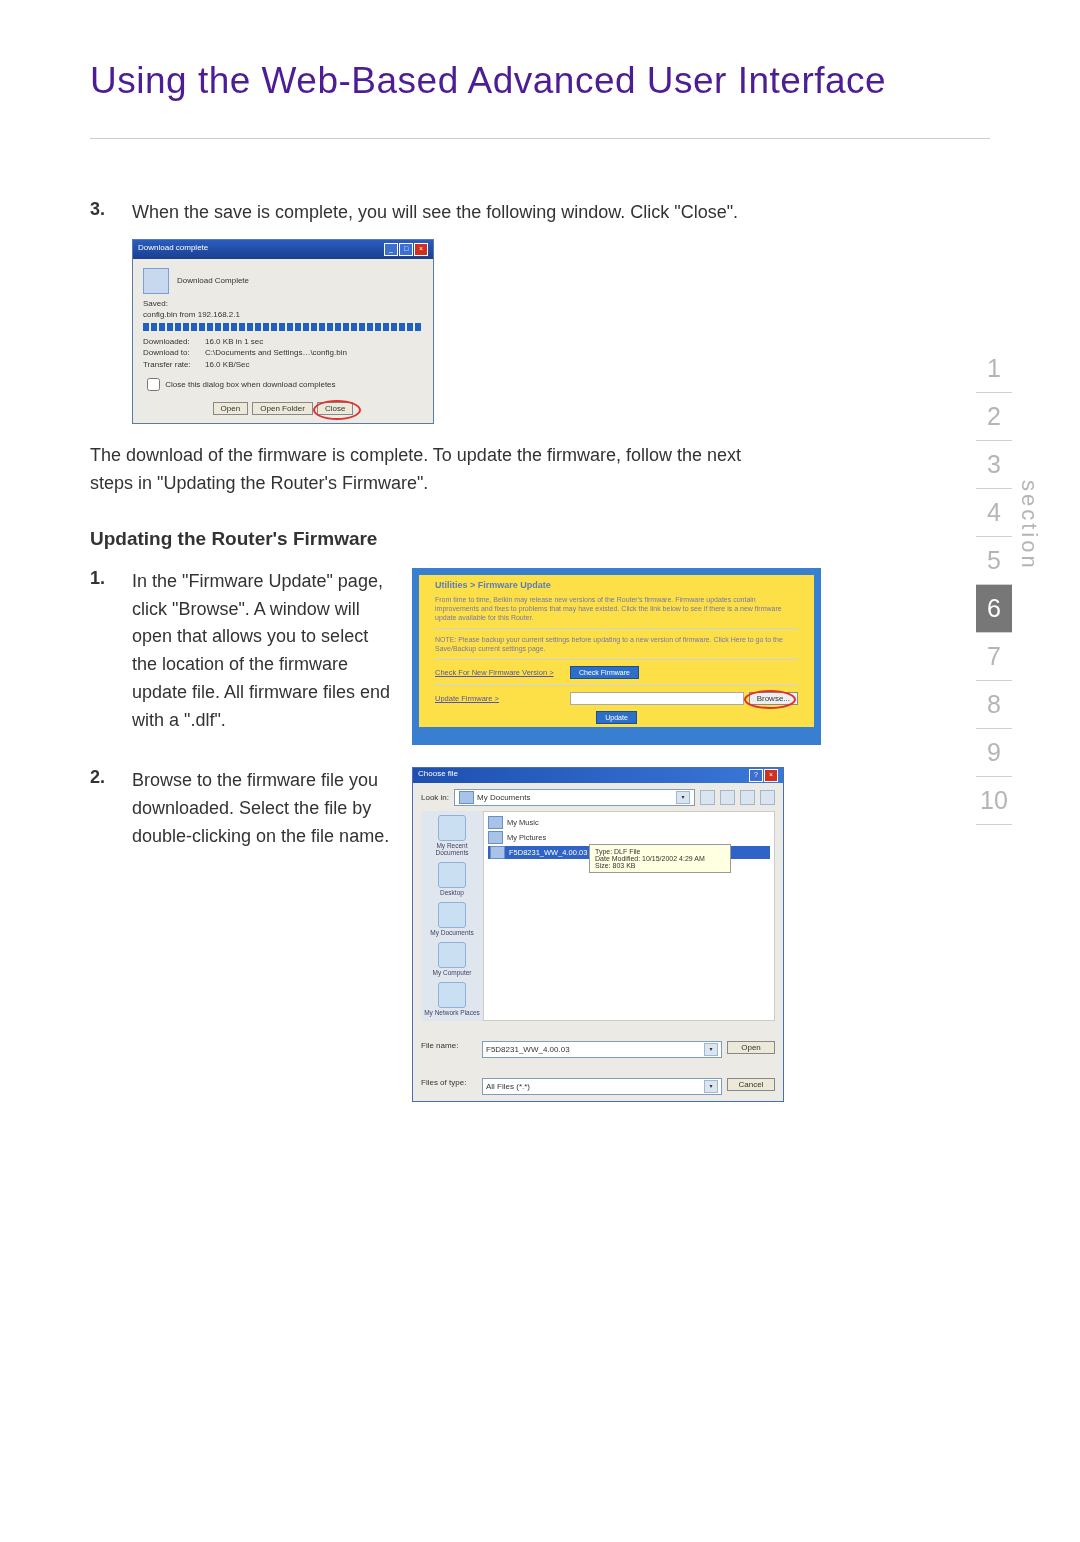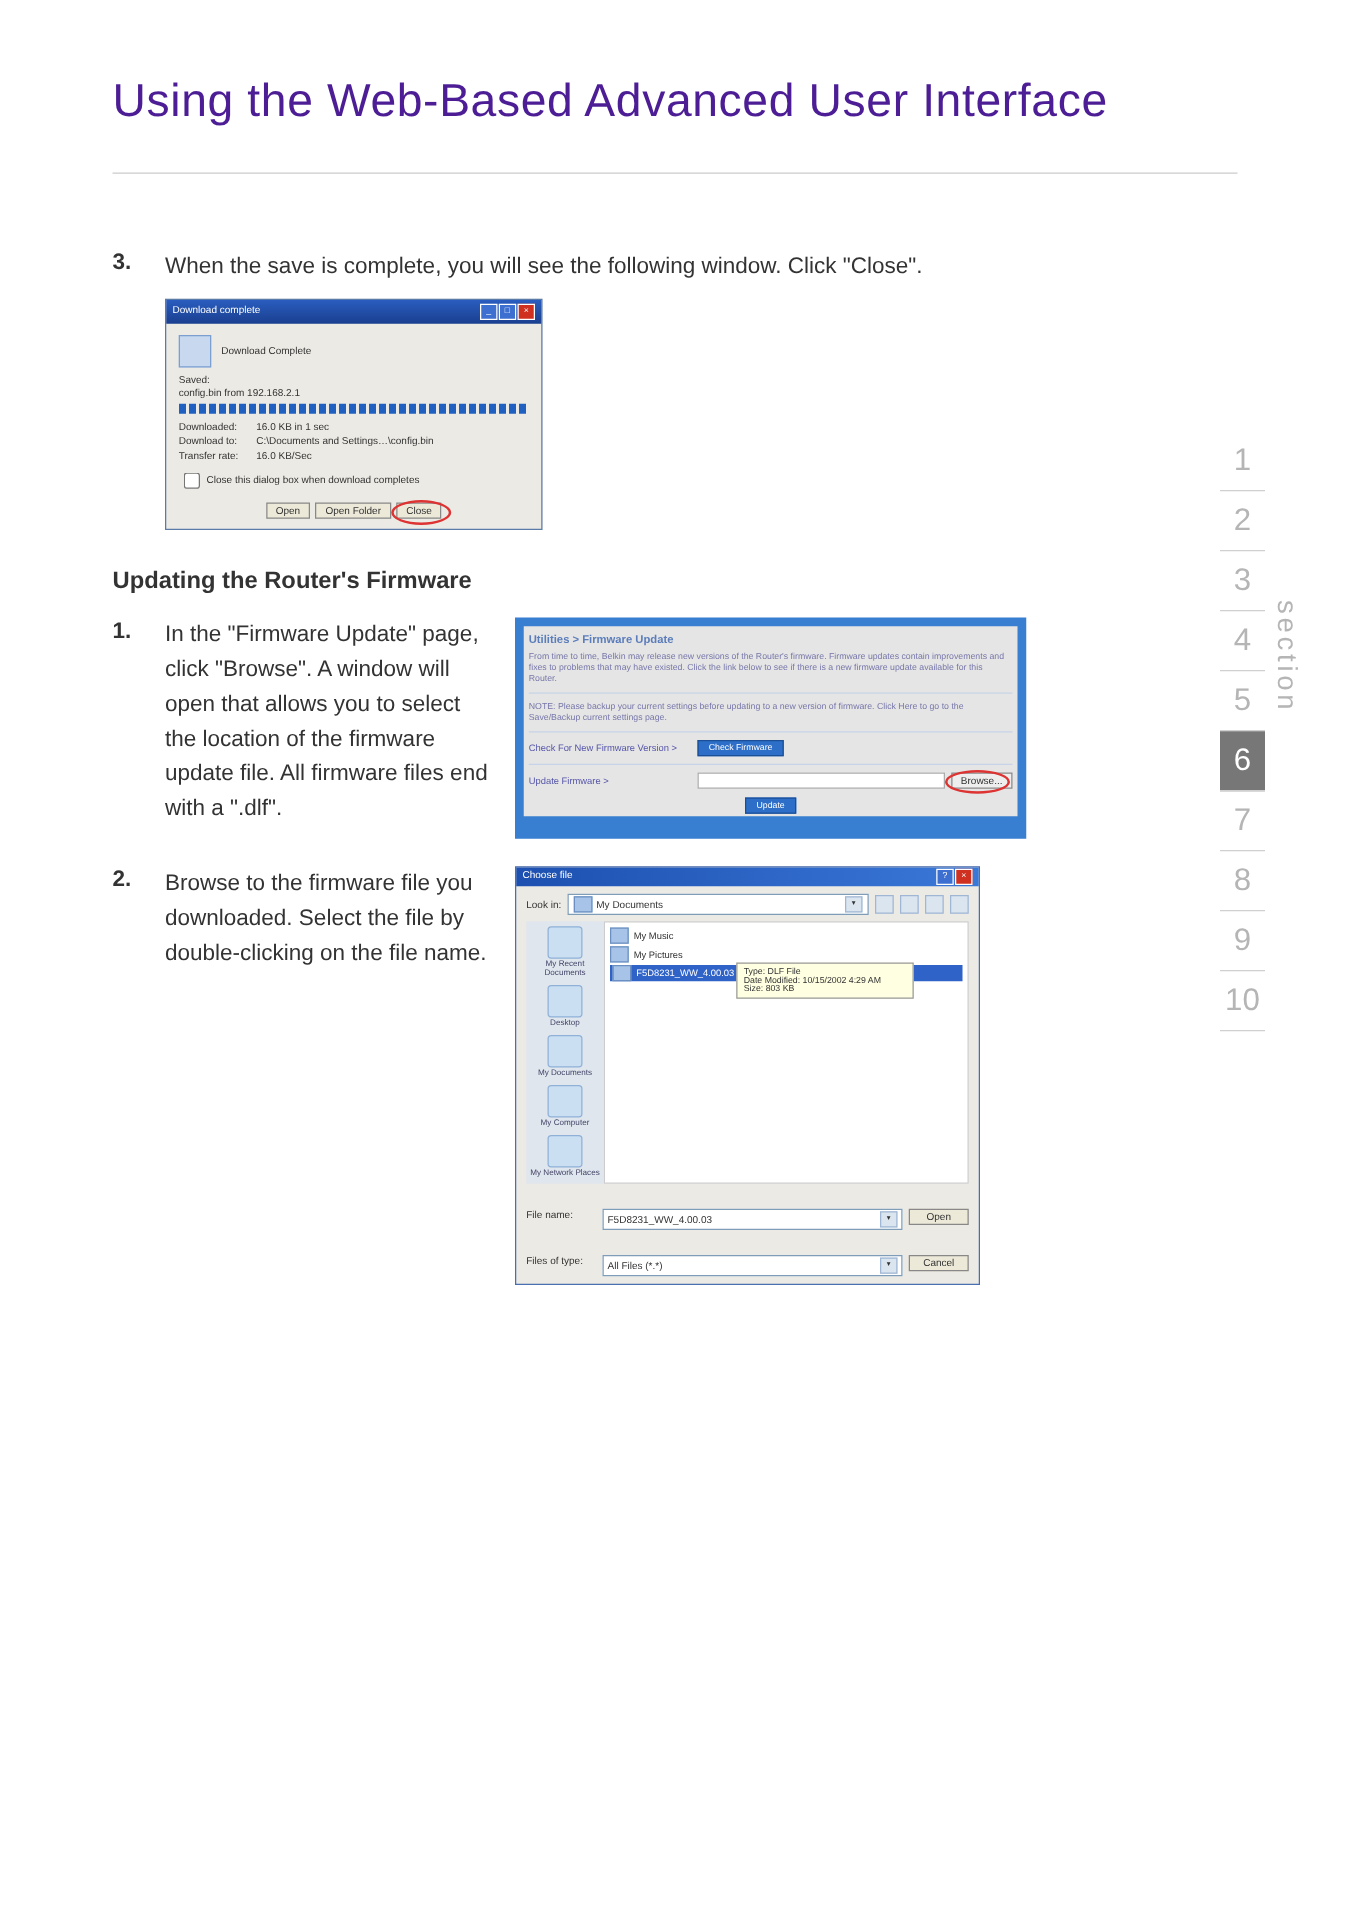--- a/index.html
+++ b/index.html
@@ -104,26 +104,26 @@
     display: flex;
     gap: 20px;
     margin-bottom: 22px;
   }
   .two-col .step-text { max-width: 260px; }
   .fw-panel {
     flex:1; max-width:395px; background:#387fd1; padding:7px;
     font-size:8px; color:#fff;
   }
   .fw-top {
-    background:#e5e5e5; color:#5b7dbb; padding:5px 4px;
+    background:#fde047; color:#5b7dbb; padding:5px 16px;
   }
   .fw-h { font-size:9px; font-weight:bold; margin-bottom:5px; }
   .fw-p { font-size:7px; color:#77a; line-height:1.3; margin-bottom:4px; }
   .fw-row { display:flex; align-items:center; font-size:7.5px; color:#55a; margin-top:6px; }
-  .fw-row .lbl { width:135px; }
+  .fw-row .lbl { width:135px;text-decoration:underline; }
   .fw-btn {
     background:#2d6fc8; color:#fff; font-size:7px;
     padding:2px 8px; border:1px solid #1a4f98;
   }
   .fw-sep { border-top:1px solid #c7d3e8; margin:6px 0; }
   .browse-btn {
     border:1px solid #888; background:#eee; color:#333;
     padding:1px 7px; font-size:8px; position:relative;
   }
   .oval2 {
@@ -256,20 +256,21 @@
           <span class="dl-btn">Open Folder</span>
           <span class="dl-btn close-hl">
             <span>Close</span>
             <span class="oval"></span>
           </span>
         </div>
       </div>
     </div>
   </div>
 
+  <div class="body-text">The download of the firmware is complete. To update the firmware, follow the next steps in "Updating the Router's Firmware".</div>
 
   <div class="subheading">Updating the Router's Firmware</div>
 
   <div class="two-col">
     <div>
       <div class="step-row">
         <div class="step-num">1.</div>
         <div class="step-text">In the "Firmware Update" page, click "Browse". A window will open that allows you to select the location of the firmware update file. All firmware files end with a ".dlf".</div>
       </div>
     </div>

